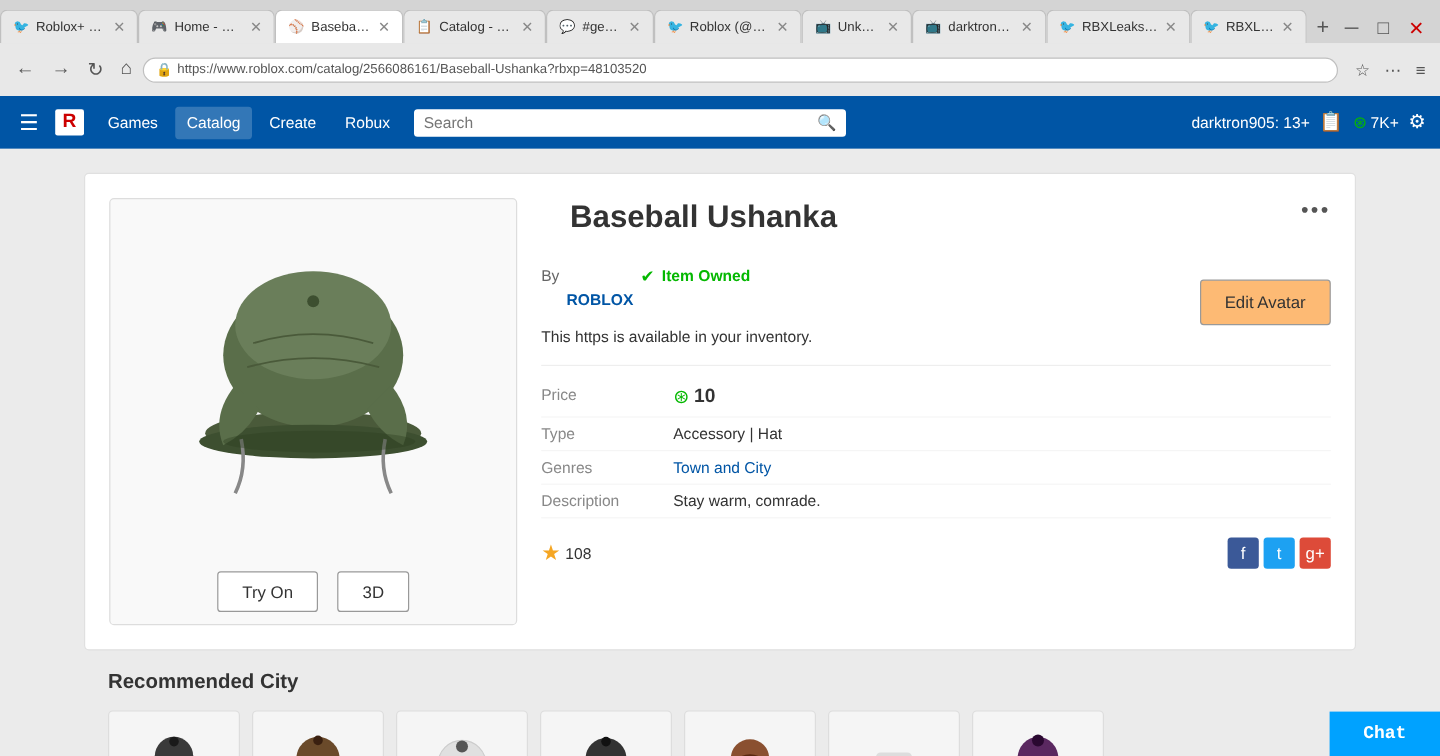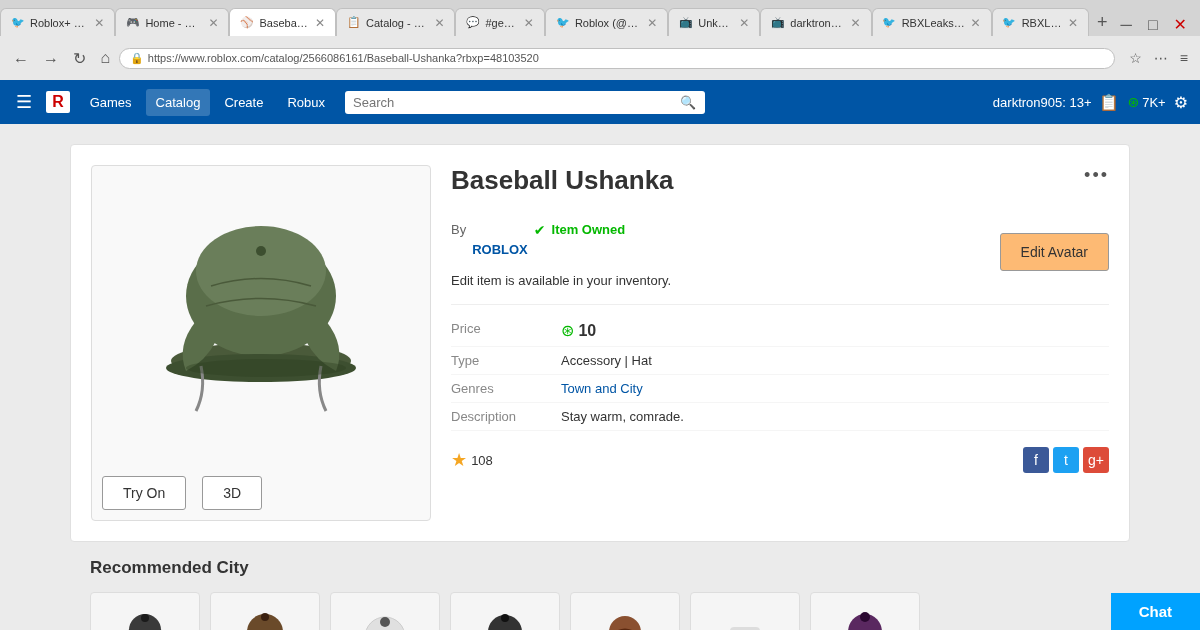--- a/index.html
+++ b/index.html
@@ -36,24 +36,24 @@
     .nav-search-icon { color: #555; font-size: 13px; cursor: pointer; }
     .nav-right { display: flex; align-items: center; gap: 8px; margin-left: auto; }
     .nav-username { color: #fff; font-size: 13px; }
     .nav-icon-btn { background: none; border: none; color: #fff; font-size: 16px; cursor: pointer; }
     .nav-robux { display: flex; align-items: center; gap: 3px; color: #fff; font-size: 13px; }
     .robux-icon { color: #04b800; font-size: 14px; }
     .main-container { max-width: 1100px; margin: 0 auto; padding: 20px 20px; }
     .item-section { display: flex; gap: 20px; background: #fff; border: 1px solid #e0e0e0; padding: 20px; border-radius: 4px; position: relative; }
     .item-image-container { width: 340px; flex-shrink: 0; background: #f9f9f9; border: 1px solid #ddd; border-radius: 4px; display: flex; flex-direction: column; align-items: center; justify-content: center; min-height: 340px; position: relative; }
     .item-3d-view { width: 100%; height: 300px; display: flex; align-items: center; justify-content: center; position: relative; }
-    .item-actions { display: flex; gap: 16px; padding: 10px; width: 100%; }
+    .item-actions { display: flex; gap: 16px; padding: 10px; width: 100%; justify-content: center; }
     .btn-outline { border: 1px solid #999; background: #fff; padding: 8px 20px; font-size: 14px; cursor: pointer; border-radius: 3px; color: #333; }
     .item-info { flex: 1; }
-    .item-title { font-size: 26px; font-weight: bold; color: #333; margin-bottom: 6px; }
+    .item-title { font-size: 26px; font-weight: bold; color: #333; margin-bottom: 6px; margin-left: 24px; }
     .item-creator { display: flex; align-items: center; gap: 6px; font-size: 13px; color: #666; margin-bottom: 16px; }
     .creator-link { color: #0055a5; text-decoration: none; font-weight: bold; margin-top: 40px; }
     .item-owned { display: flex; align-items: center; gap: 4px; color: #04b800; font-size: 13px; font-weight: bold; }
     .owned-check { color: #04b800; font-size: 14px; }
     .item-available { font-size: 13px; color: #333; margin-bottom: 16px; }
     .edit-avatar-btn { float: right; border: 1px solid #999; background: #fdba74; padding: 10px 20px; font-size: 14px; cursor: pointer; border-radius: 3px; color: #333; margin-top: -40px; }
     .item-details-table { border-top: 1px solid #eee; padding-top: 10px; }
     .detail-row { display: flex; padding: 6px 0; font-size: 13px; border-bottom: 1px solid #f5f5f5; }
     .detail-label { width: 110px; color: #888; flex-shrink: 0; }
     .detail-value { color: #333; }
@@ -71,21 +71,21 @@
     .tw { background: #1da1f2; }
     .gp { background: #dd4b39; }
 
     
     .recommended-section { padding: 16px 20px; }
     .recommended-title { font-size: 17px; font-weight: bold; color: #333; margin-bottom: 14px; }
     .recommended-grid { display: flex; gap: 10px; }
     .rec-item { width: 110px; height: 90px; background: #f5f5f5; border: 1px solid #ddd; border-radius: 4px; display: flex; align-items: center; justify-content: center; overflow: hidden; cursor: pointer; }
 
     
-    .chat-btn { position: fixed; bottom: 0; right: 0; background: #00a2ff; color: #fff; padding: 10px 28px; font-size: 15px; font-weight: bold; cursor: pointer; border: none; border-radius: 0; }
+    .chat-btn { position: fixed; bottom: 0; right: 0; background: #00a2ff; color: #fff; padding: 10px 28px; font-size: 15px; font-weight: bold; cursor: pointer; border: none; border-radius: 0; font-family: Liberation Mono, monospace; }
 
     
     .tab-bar-inner { display: flex; align-items: flex-end; gap: 0; overflow: hidden; }
 
     .gray-bg { background: #ebebeb; min-height: 100vh; }
   </style>
 </head>
 <body>
 
 <div class="browser-chrome">
@@ -238,21 +238,21 @@
         <div class="item-title">Baseball Ushanka</div>
 
         <div class="item-creator">
           <span>By</span>
           <a class="creator-link">ROBLOX</a>
           <span class="owned-check">✔</span>
           <span class="item-owned">Item Owned</span>
         </div>
 
         <div style="display:flex; align-items:flex-start; justify-content:space-between;">
-          <div class="item-available">Edit item is available in your inventory.</div>
+          <div class="item-available">This https is available in your inventory.</div>
           <button class="edit-avatar-btn">Edit Avatar</button>
         </div>
 
         <div class="item-details-table">
           <div class="detail-row">
             <span class="detail-label">Price</span>
             <div class="detail-value robux-price">
               <span class="robux-price-icon">⊛</span>
               <span class="robux-price-val">10</span>
             </div>

